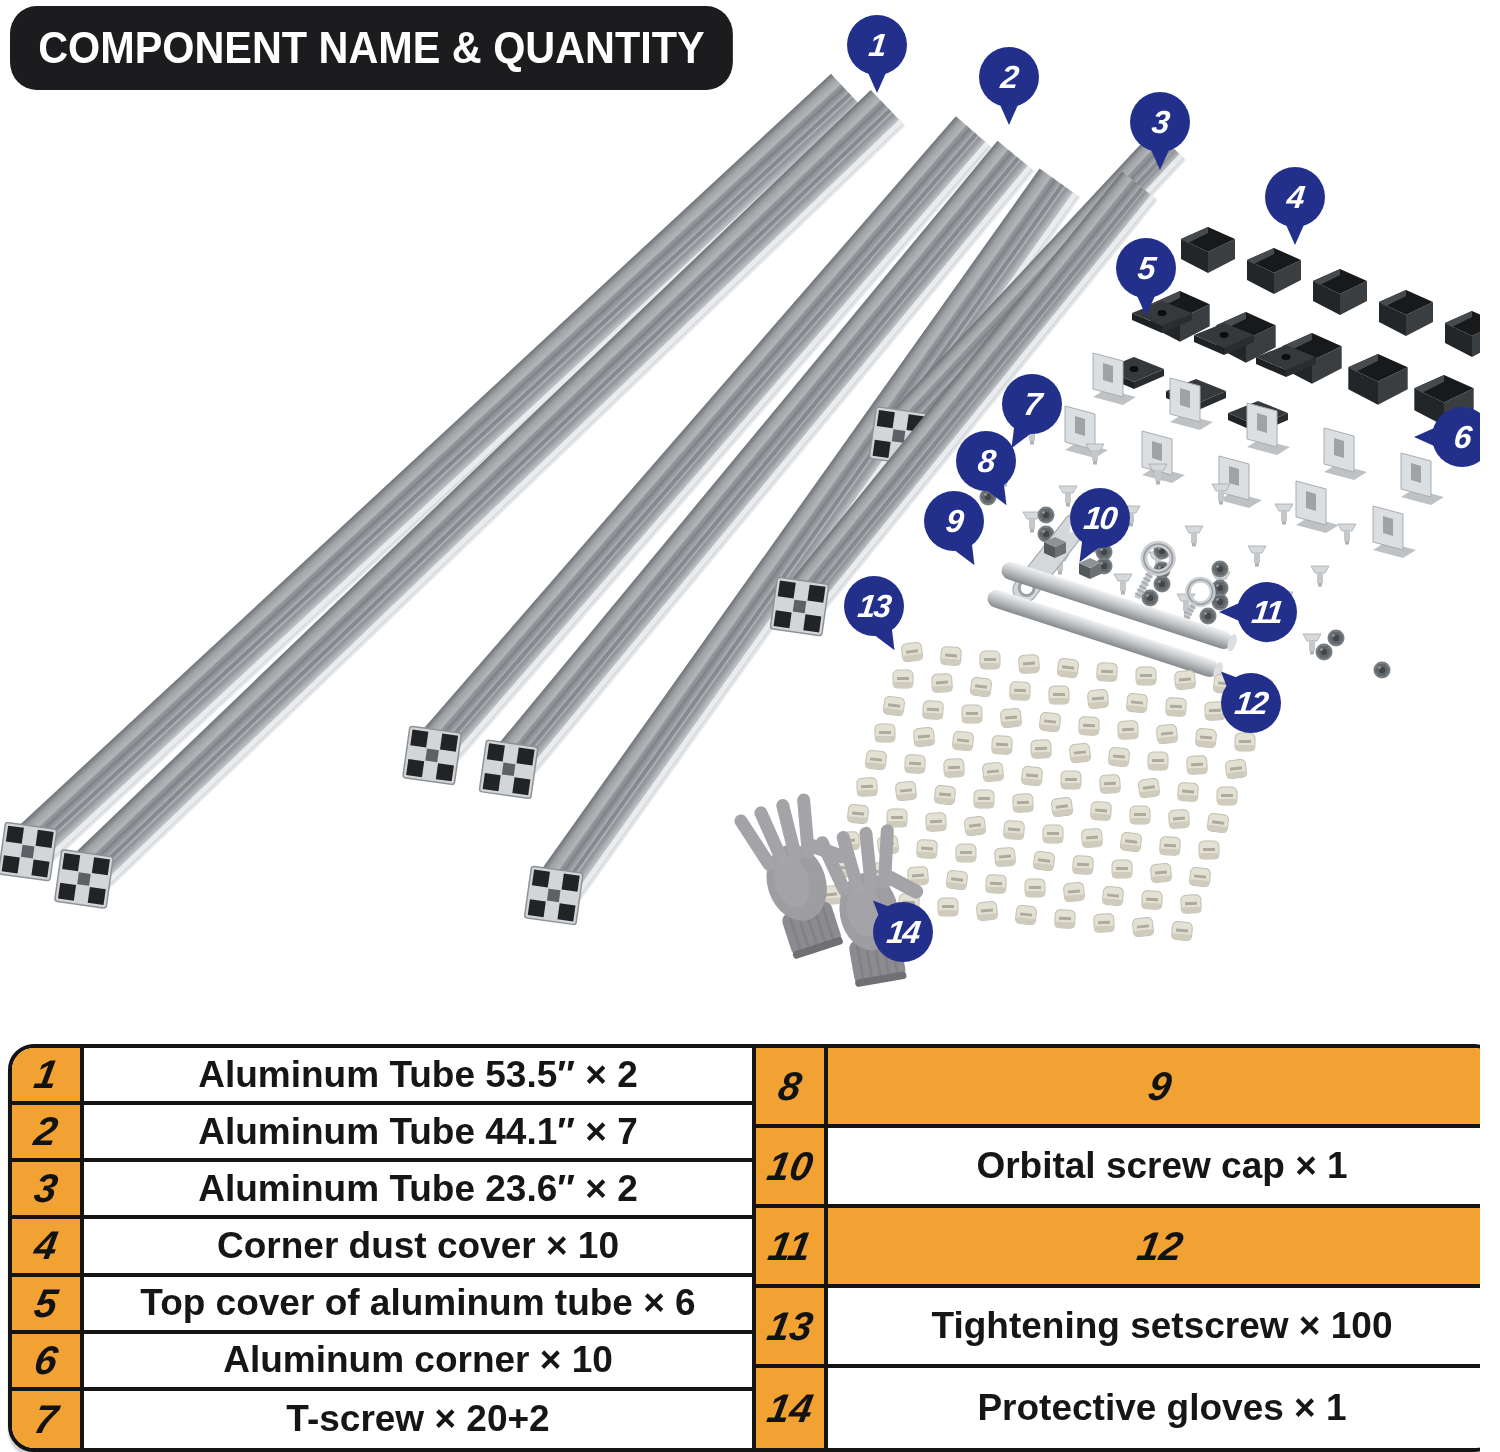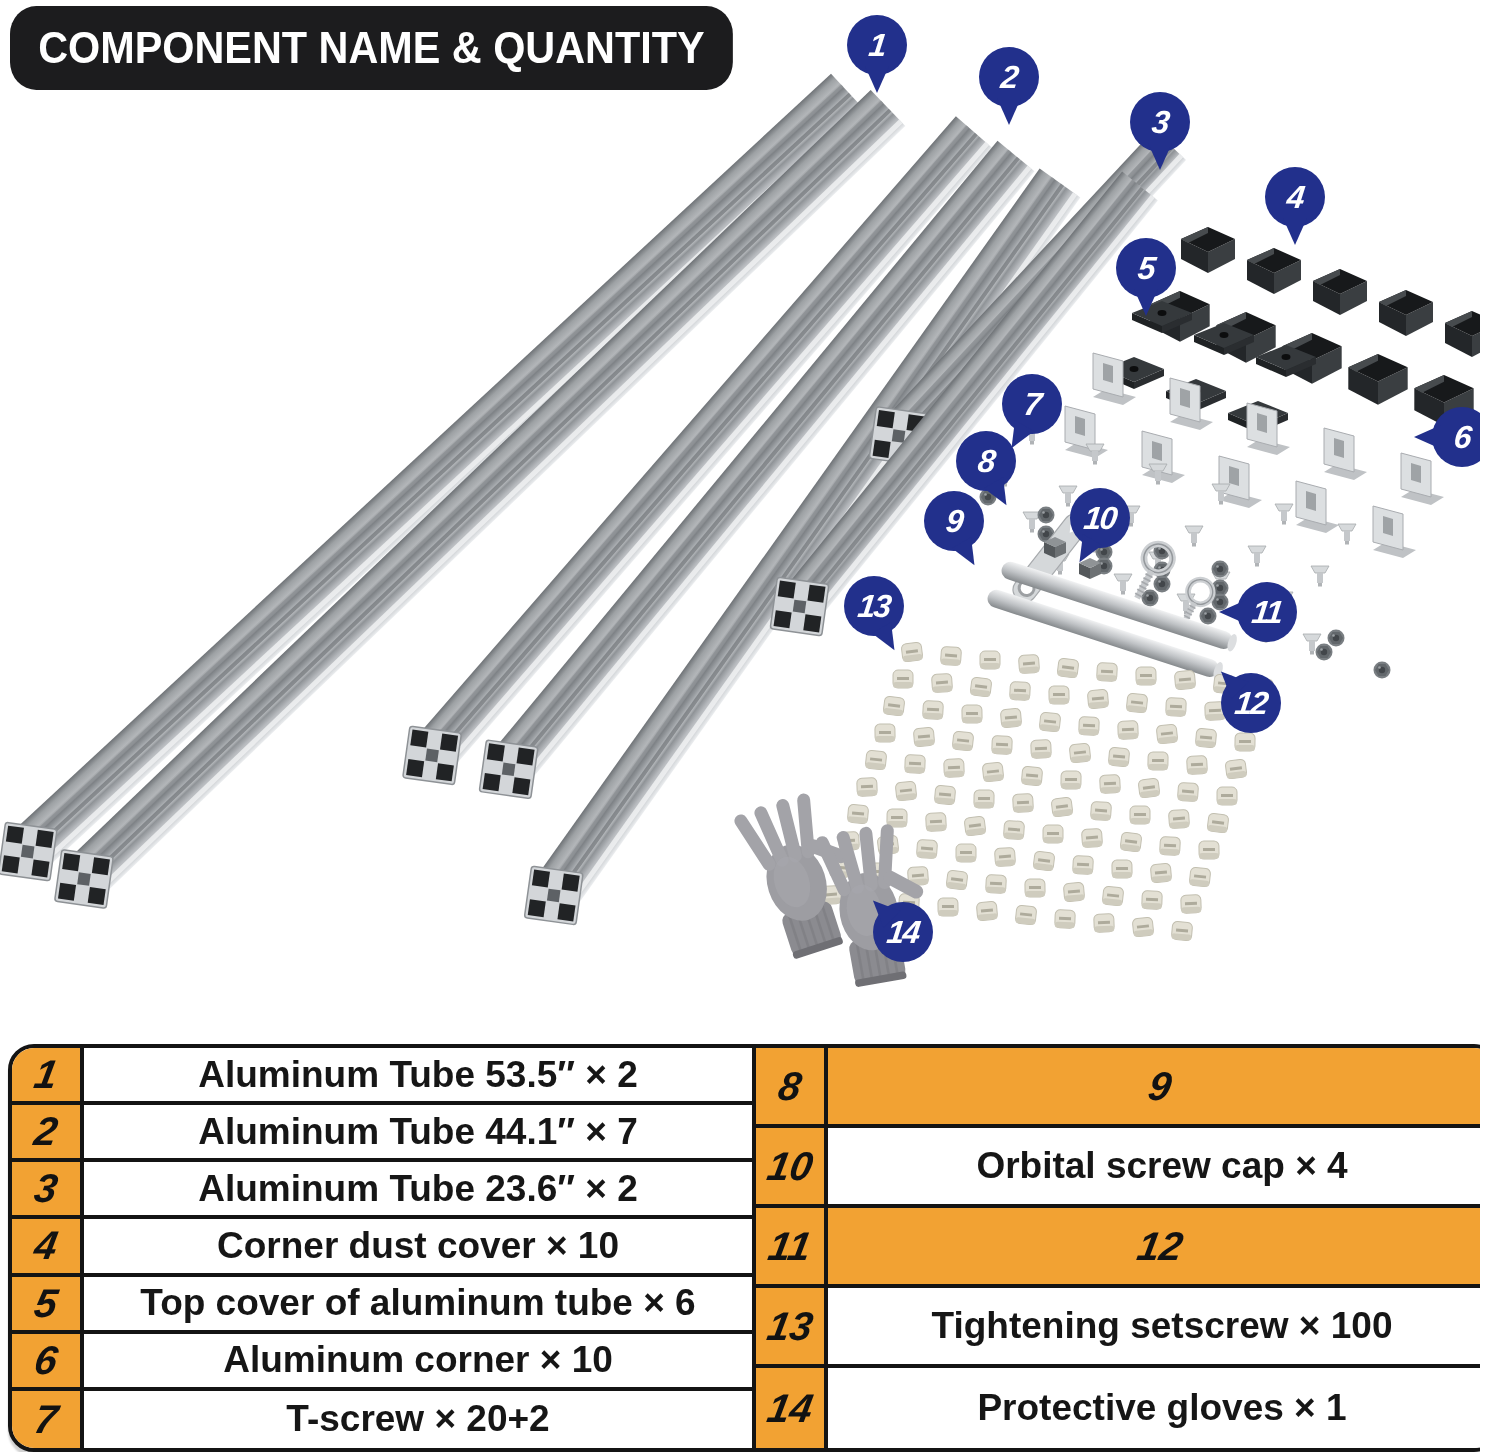--- a/index.html
+++ b/index.html
@@ -1241,21 +1241,21 @@
     <div id="table-right" class="half right">
         <div class="num-cell">
           <span class="d">8</span>
         </div>
         <div class="num-cell">
           <span class="d">9</span>
         </div>
         <div class="num-cell">
           <span class="d">10</span>
         </div>
-        <div class="name-cell">Orbital screw cap × 4</div>
+        <div class="name-cell">Orbital screw cap × 1</div>
         <div class="num-cell">
           <span class="d">11</span>
         </div>
         <div class="num-cell">
           <span class="d">12</span>
         </div>
         <div class="num-cell">
           <span class="d">13</span>
         </div>
         <div class="name-cell">Tightening setscrew × 100</div>

